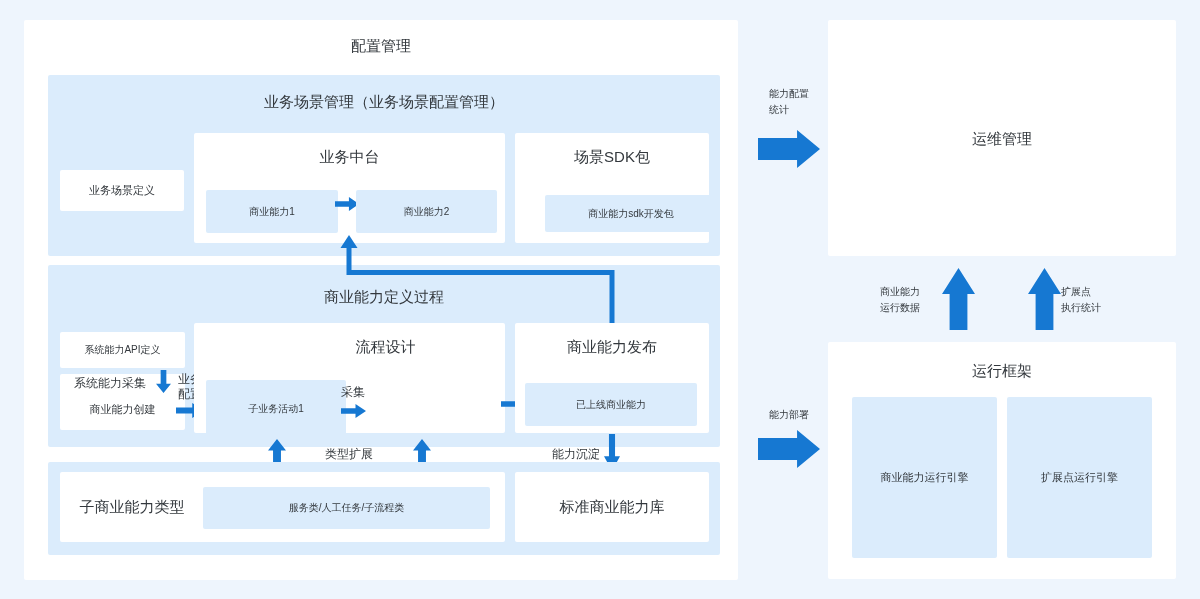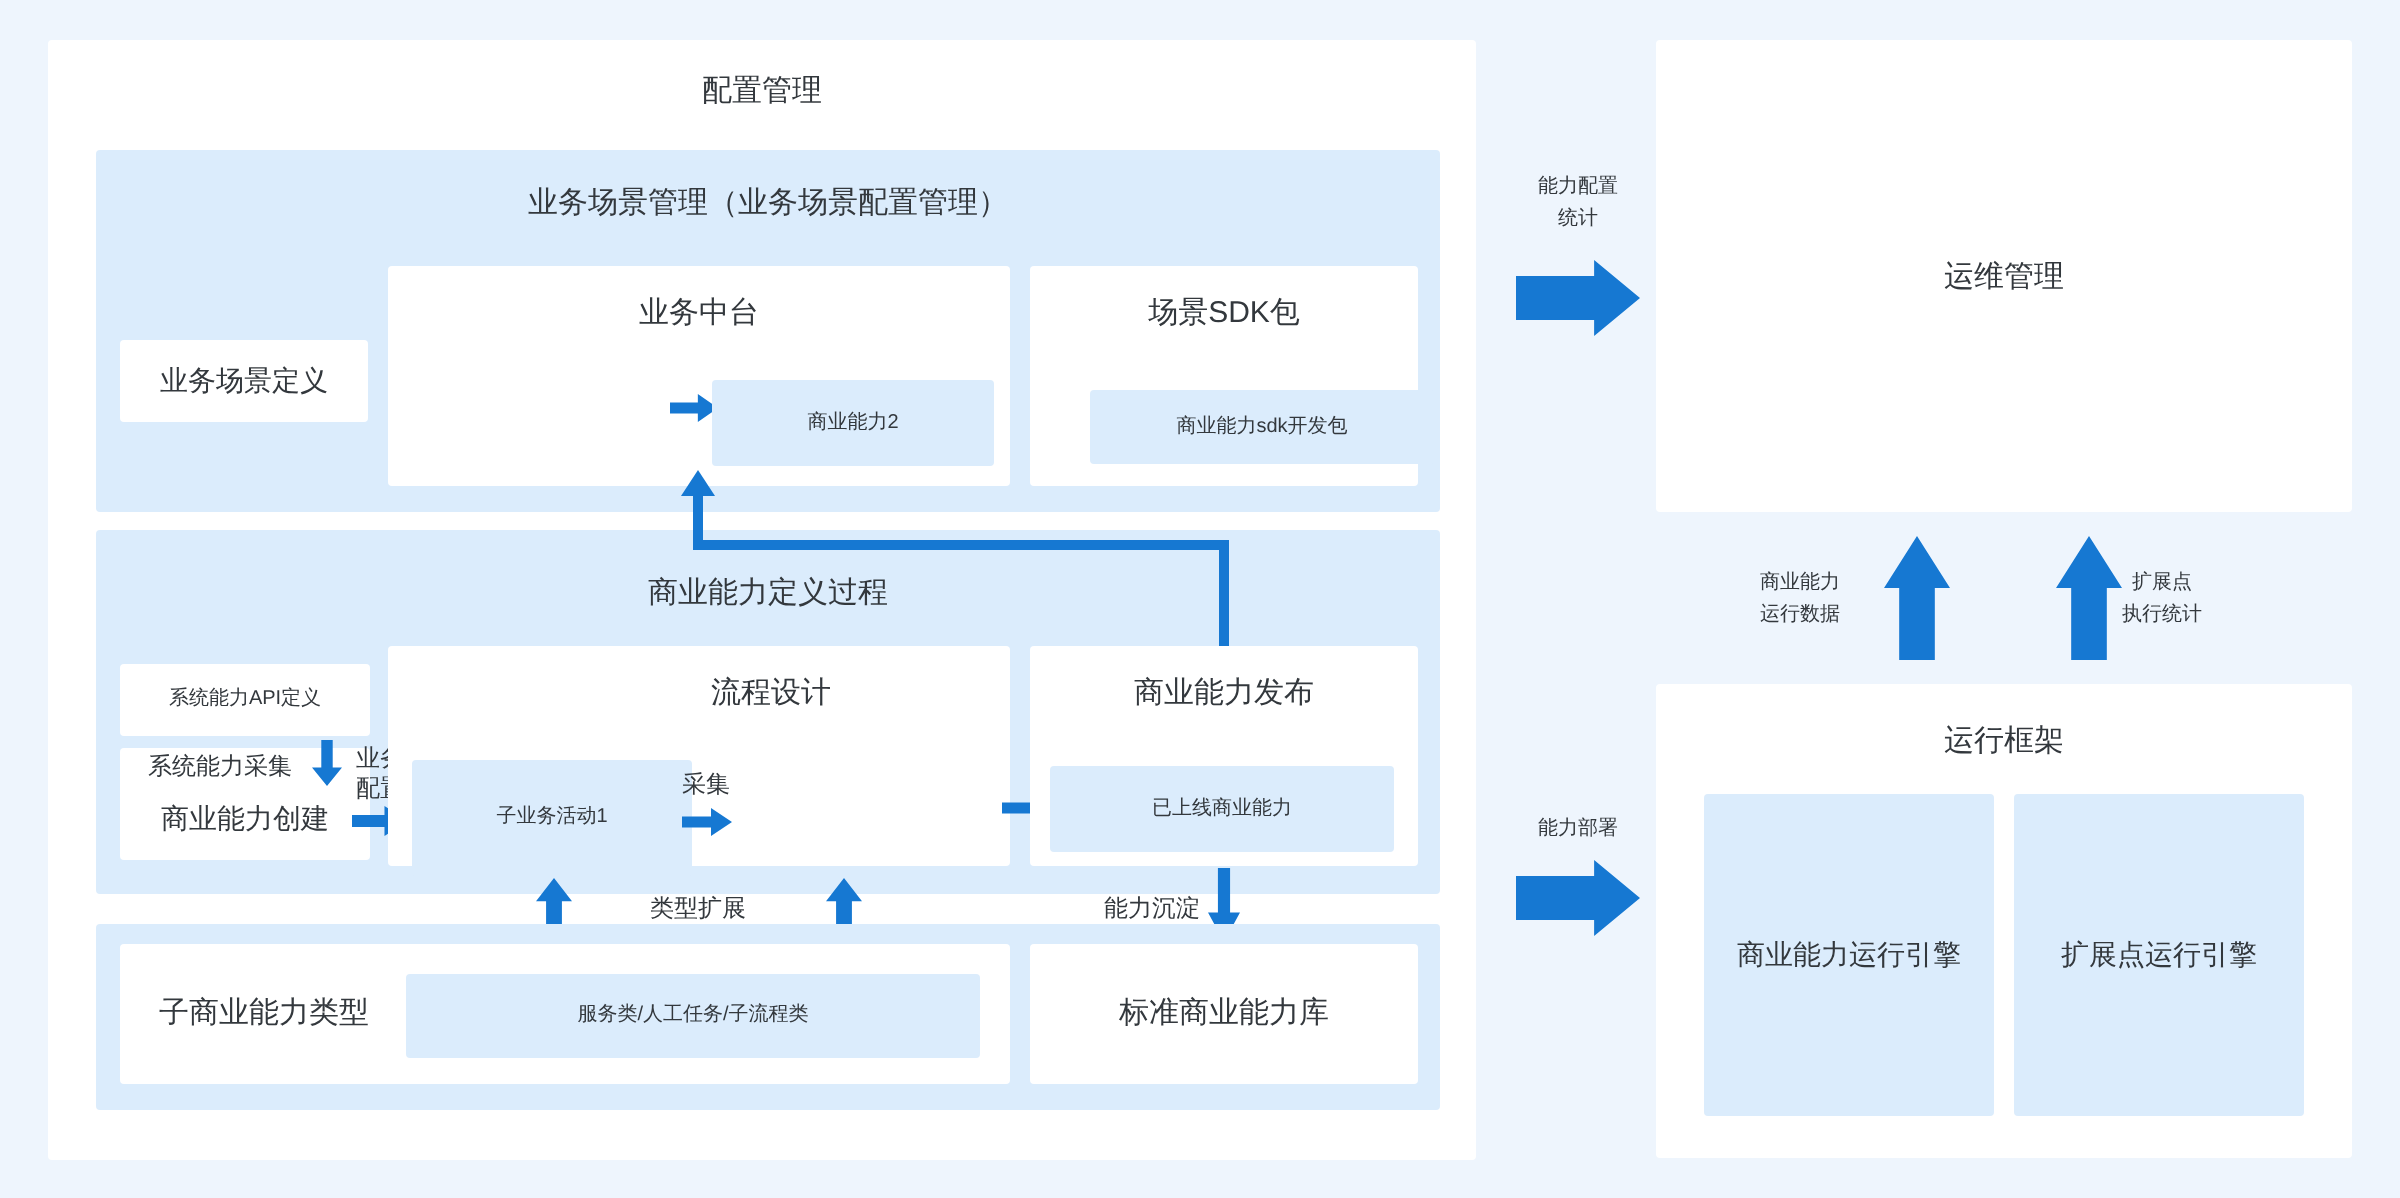--- a/index.html
+++ b/index.html
@@ -5,23 +5,23 @@
   html,body{margin:0;padding:0;}
   .page{position:relative;width:1200px;height:599px;overflow:hidden;
         background:var(--page-bg,#eef5fd);
         font-family:"Liberation Sans","DejaVu Sans",sans-serif;
         color:var(--text,#33383d);}
   .abs{position:absolute;box-sizing:border-box;}
   .panel{background:var(--panel-bg,#ffffff);border-radius:2px;}
   .sec{background:var(--section-bg,#dbecfc);border-radius:2px;}
   .wbox{background:var(--panel-bg,#ffffff);border-radius:2px;}
   .bbox{background:var(--box-blue,#dbecfc);border-radius:2px;}
-  .ctr{display:flex;align-items:center;justify-content:center;text-align:center;}
+  .ctr{display:flex;align-items:center;justify-content:center;}
   .t15{font-size:15px;line-height:18px;}
-  .t14{font-size:14px;line-height:17px;}
+  .t14{font-size:11px;line-height:17px;}
   .t13{font-size:10px;line-height:16px;}
   .t12{font-size:12px;line-height:15px;}
   .pre{white-space:pre-line;}
   .arr{background:var(--arrow,#1678d2);}
   .arr-r{clip-path:polygon(0 30%,58% 30%,58% 0,100% 50%,58% 100%,58% 70%,0 70%);}
   .arr-d{clip-path:polygon(31% 0,69% 0,69% 60%,100% 60%,50% 100%,0 60%,31% 60%);}
   .arr-u{clip-path:polygon(50% 0,100% 40%,72% 40%,72% 100%,28% 100%,28% 40%,0 40%);}
   .arr-big-r{clip-path:polygon(0 21%,63% 21%,63% 0,100% 50%,63% 100%,63% 79%,0 79%);}
   .arr-big-u{clip-path:polygon(50% 0,100% 42%,77% 42%,77% 100%,23% 100%,23% 42%,0 42%);}
   svg{display:block;}
@@ -34,20 +34,21 @@
   <div class="abs panel" style="left:24px;top:20px;width:714px;height:560px;"></div>
   <div class="abs ctr t15" style="left:24px;top:37px;width:714px;height:18px;">配置管理</div>
 
   <div class="abs sec" style="left:48px;top:75px;width:672px;height:181px;"></div>
   <div class="abs ctr t15" style="left:48px;top:93px;width:672px;height:18px;">业务场景管理（业务场景配置管理）</div>
 
   <div class="abs wbox ctr t14" style="left:60px;top:170px;width:124px;height:41px;">业务场景定义</div>
 
   <div class="abs wbox" style="left:194px;top:133px;width:311px;height:110px;"></div>
   <div class="abs ctr t15" style="left:194px;top:148px;width:311px;height:18px;">业务中台</div>
+  <div class="abs bbox ctr t13" style="left:206px;top:190px;width:132px;height:43px;">商业能力1</div>
   <div class="abs arr arr-r" style="left:335px;top:197px;width:24px;height:14px;"></div>
   <div class="abs bbox ctr t13" style="left:356px;top:190px;width:141px;height:43px;">商业能力2</div>
 
   <div class="abs wbox" style="left:515px;top:133px;width:194px;height:110px;"></div>
   <div class="abs ctr t15" style="left:515px;top:148px;width:194px;height:18px;">场景SDK包</div>
   <div class="abs bbox ctr t13" style="left:525px;top:195px;width:172px;height:37px;margin-left:20px;">商业能力sdk开发包</div>
 
   <div class="abs sec" style="left:48px;top:265px;width:672px;height:182px;"></div>
   <div class="abs ctr t15" style="left:48px;top:288px;width:672px;height:18px;">商业能力定义过程</div>
 

